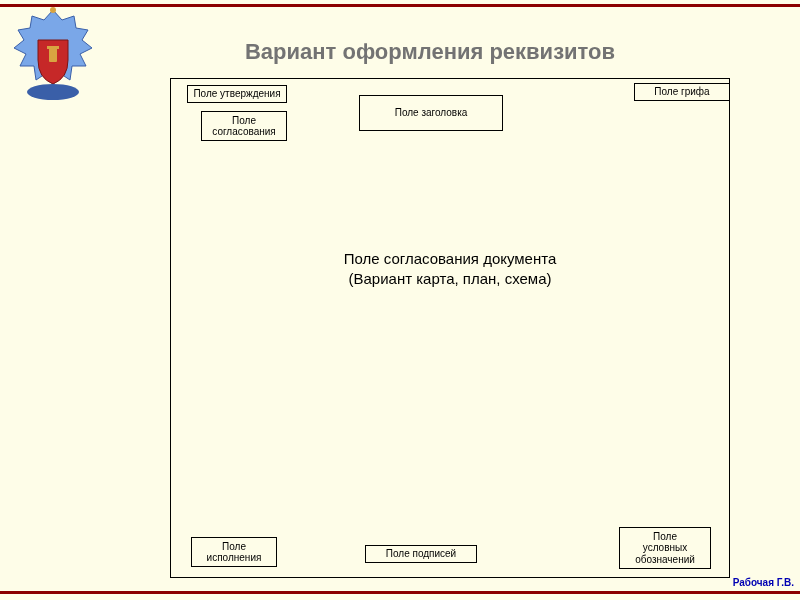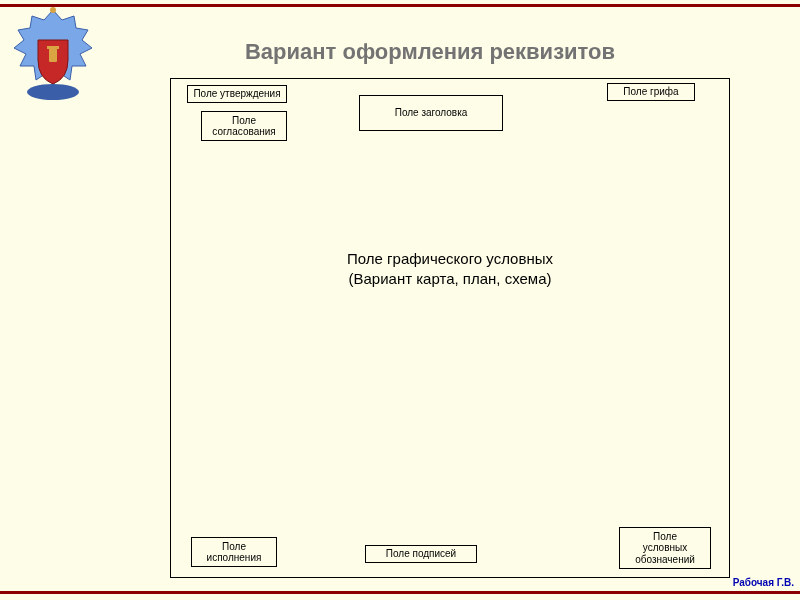--- a/index.html
+++ b/index.html
@@ -113,26 +113,26 @@
 
   <div class="field-box" style="left:30px; top:32px; width:86px; height:30px; white-space:pre-line;">
     <span>Поле
 согласования</span>
   </div>
 
   <div class="field-box" style="left:188px; top:16px; width:144px; height:36px;">
     <span>Поле заголовка</span>
   </div>
 
-  <div class="field-box" style="left:436px; top:4px; width:88px; height:18px;">
+  <div class="field-box" style="left:463px; top:4px; width:96px; height:18px;">
     <span>Поле грифа</span>
   </div>
 
   <div class="main-area">
-    <div>Поле графического условных</div>
+    <div>Поле согласования документа</div>
     <div>(Вариант карта, план, схема)</div>
   </div>
 
   <div class="field-box" style="left:20px; bottom:10px; width:86px; height:30px; white-space:pre-line;">
     <span>Поле
 исполнения</span>
   </div>
 
   <div class="field-box" style="left:194px; bottom:14px; width:112px; height:18px;">
     <span>Поле подписей</span>

